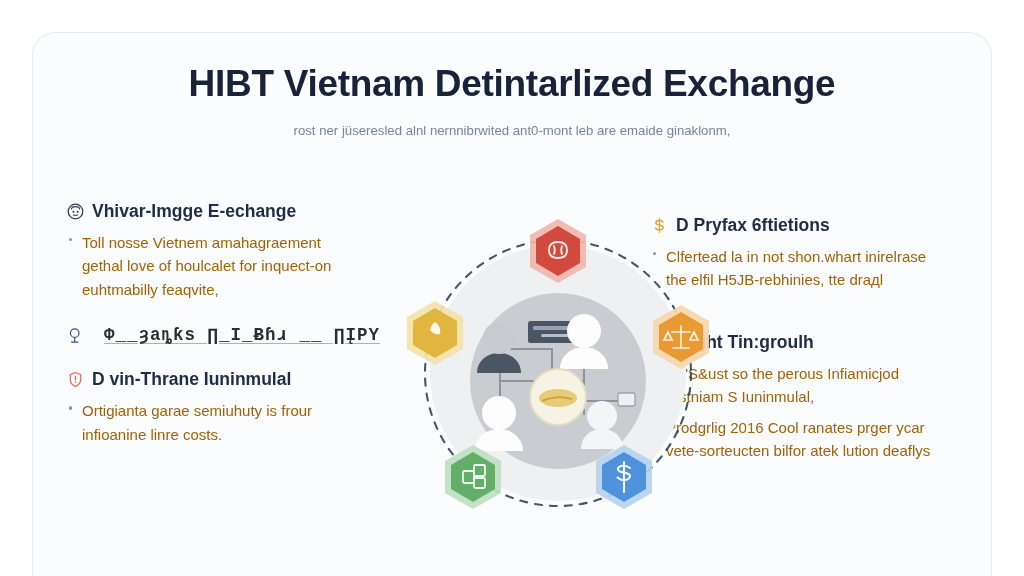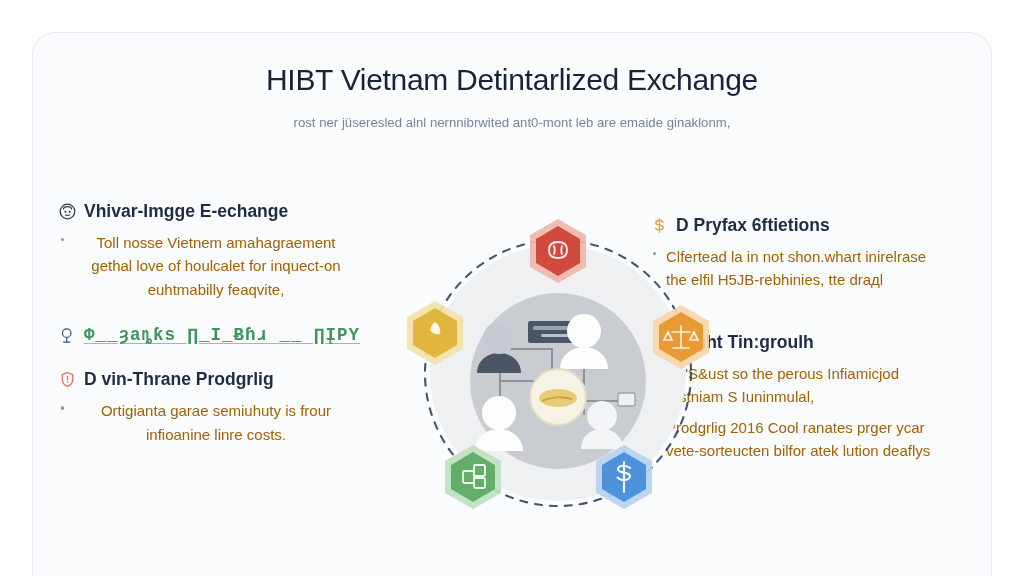--- a/index.html
+++ b/index.html
@@ -36,71 +36,72 @@
   
   #header {
     position: absolute;
     left: 0;
     top: 30px;
     width: 958px;
     text-align: center;
   }
 
   #page-title {
-    font-size: 30px;
-    font-weight: normal;
+    font-size: 37px;
+    font-weight: bold;
     color: #18233a;
     letter-spacing: -0.3px;
     line-height: 1.15;
     margin: 0 40px;
     filter: blur(0.22px);
   }
 
   #subtitle {
     margin: 14px 118px 0 118px;
     font-size: 13.2px;
     line-height: 1.62;
     color: #77849a;
     filter: blur(0.35px);
   }
 
   
   .col {
     position: absolute;
     width: 300px;
   }
-  #col-left  { left: 25px;  top: 168px; text-align: center; }
+  #col-left  { left: 33px;  top: 168px; }
   #col-right { left: 617px; top: 182px; }
 
   .section { margin-bottom: 24px; }
 
   .sec-head {
     display: flex;
     align-items: center;
     gap: 7px;
     margin-bottom: 9px;
   }
 
   .sec-title {
     font-size: 17.5px;
     font-weight: bold;
     color: #1e2c45;
     filter: blur(0.25px);
     white-space: nowrap;
   }
 
   .sec-title.degraded {
-    color: #15803d;
+    color: #000000;
     font-family: "Liberation Mono", monospace;
     letter-spacing: 1px;
     opacity: 0.82;
     filter: blur(0.5px);
     text-decoration: underline;
     text-decoration-color: rgba(60,90,140,0.55);
     text-underline-offset: 3px;
+    margin-left: 12px;
   }
 
   .bullets { margin: 0; padding: 0; list-style: none; }
 
   .bullet {
     position: relative;
     padding-left: 16px;
     font-size: 15px;
     line-height: 1.56;
     color: #a16207;
@@ -178,21 +179,21 @@
         </div>
       </div>
 
       <div class="section">
         <div class="sec-head">
           <svg class="sec-icon" viewBox="0 0 24 24">
             <path d="M12 3.2l6.6 2.6v6c0 4.3-2.9 7.6-6.6 9-3.7-1.4-6.6-4.7-6.6-9v-6z" fill="none" stroke="#e2705c" stroke-width="1.6"></path>
             <path d="M12 8.2v4.2" stroke="#e2705c" stroke-width="1.6" stroke-linecap="round"></path>
             <circle cx="12" cy="15.2" r="1.05" fill="#e2705c"></circle>
           </svg>
-          <span class="sec-title">D vin-Thrane Prodgrlig</span>
+          <span class="sec-title">D vin-Thrane Iuninmulal</span>
         </div>
         <ul class="bullets">
           <li class="bullet">Ortigianta garae semiuhuty is frour infioanine linre costs.</li>
         </ul>
       </div>
 
     </div>
 
     <div id="col-right" class="col">
 

